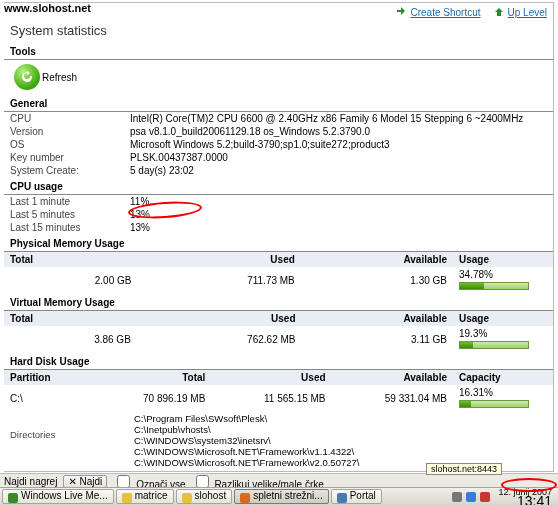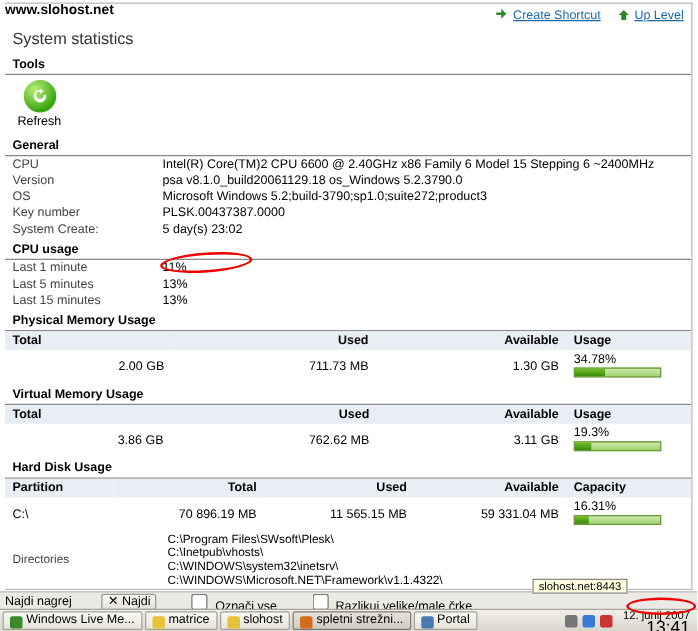--- a/index.html
+++ b/index.html
@@ -47,21 +47,21 @@
     border-bottom: none;
   }
   .section-hdr {
     font-size: 10px;
     font-weight: bold;
     border-bottom: 1px solid #888;
     padding: 2px 6px;
     margin-top: 2px;
   }
   .tools-body { padding: 4px 10px; }
-  .tool-btn { display: inline-flex; flex-direction: column; align-items: center; gap: 2px; cursor: pointer; }
+  .tool-btn { display: inline-flex; flex-direction: row; align-items: center; gap: 2px; cursor: pointer; }
   .tool-btn .circle {
     width: 26px; height: 26px;
     border-radius: 50%;
     background: radial-gradient(circle at 35% 30%, #b7f07a, #3aa50d 70%);
     display: flex; align-items: center; justify-content: center;
     color: #fff; font-size: 14px;
   }
   .kv-row { display: flex; padding: 1px 6px; }
   .kv-row .k { width: 120px; color: #444; }
   .kv-row .v { flex: 1; color: #000; }
@@ -94,21 +94,21 @@
   }
   
   .findbar {
     position: absolute;
     left: 0; right: 0; top: 473px;
     height: 15px;
     background: #eceae5;
     border-top: 1px solid #bbb;
     display: flex; align-items: center;
     font-size: 10px;
-    gap: 24px;
+    gap: 6px;
     padding: 0 4px;
   }
   .findbar .btn {
     border: 1px solid #9a9a9a;
     background: linear-gradient(#f7f7f3,#e5e3da);
     padding: 0 4px;
     height: 13px; line-height: 12px;
     border-radius: 2px;
   }
   .taskbar {

